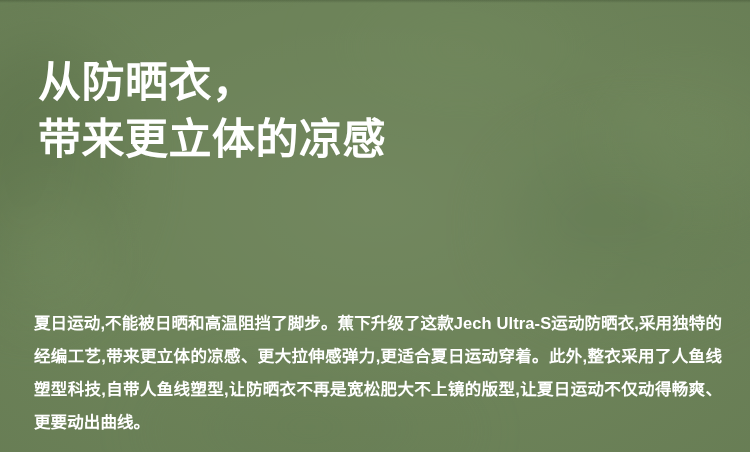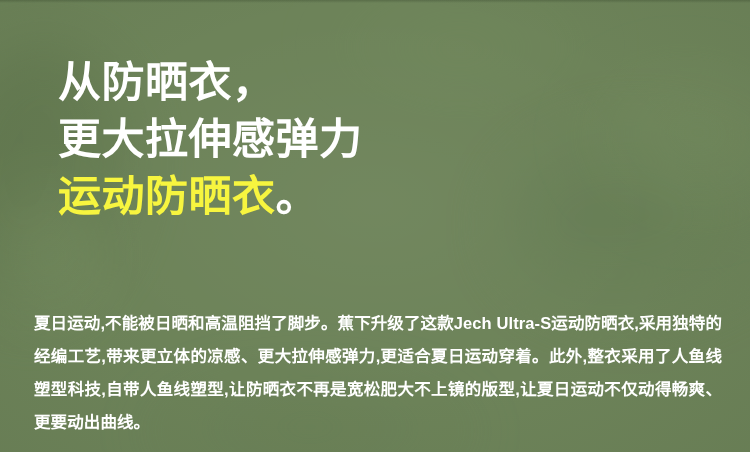--- a/index.html
+++ b/index.html
@@ -81,21 +81,20 @@
     background: radial-gradient(ellipse at 50% 45%, rgba(255,255,255,0.035) 0%, rgba(0,0,0,0.00) 55%, rgba(40,55,32,0.07) 100%);
     pointer-events: none;
   }
 
   
   .headline {
     position: absolute;
     left: 38px;
     top: 54px;
     z-index: 5;
-    margin-left: 20px;
   }
   .headline-line {
     font-size: 43px;
     line-height: 57px;
     font-weight: 700;
     letter-spacing: 0.5px;
     white-space: nowrap;
     color: #ffffff;
   }
   .headline-line.accent {
@@ -130,19 +129,18 @@
   <div class="tex tex-b"></div>
   <div class="tex tex-c"></div>
   <div class="tex tex-d"></div>
   <div class="tex tex-e"></div>
   <div class="tex tex-f"></div>
   <div class="tex-top-edge"></div>
   <div class="tex-vignette"></div>
 
   <div class="headline">
     <div class="headline-line">从防晒衣，</div>
-    <div class="headline-line">更大拉伸感弹力</div>
-    <div class="headline-line accent"><span>运动防晒衣</span><span class="tail-punct">。</span></div>
+    <div class="headline-line">带来更立体的凉感</div>
   </div>
 
   <p class="body-copy">夏日运动,不能被日晒和高温阻挡了脚步。蕉下升级了这款Jech Ultra-S运动防晒衣,采用独特的经编工艺,带来更立体的凉感、更大拉伸感弹力,更适合夏日运动穿着。此外,整衣采用了人鱼线塑型科技,自带人鱼线塑型,让防晒衣不再是宽松肥大不上镜的版型,让夏日运动不仅动得畅爽、更要动出曲线。</p>
 
 </div>
 
 </body></html>

